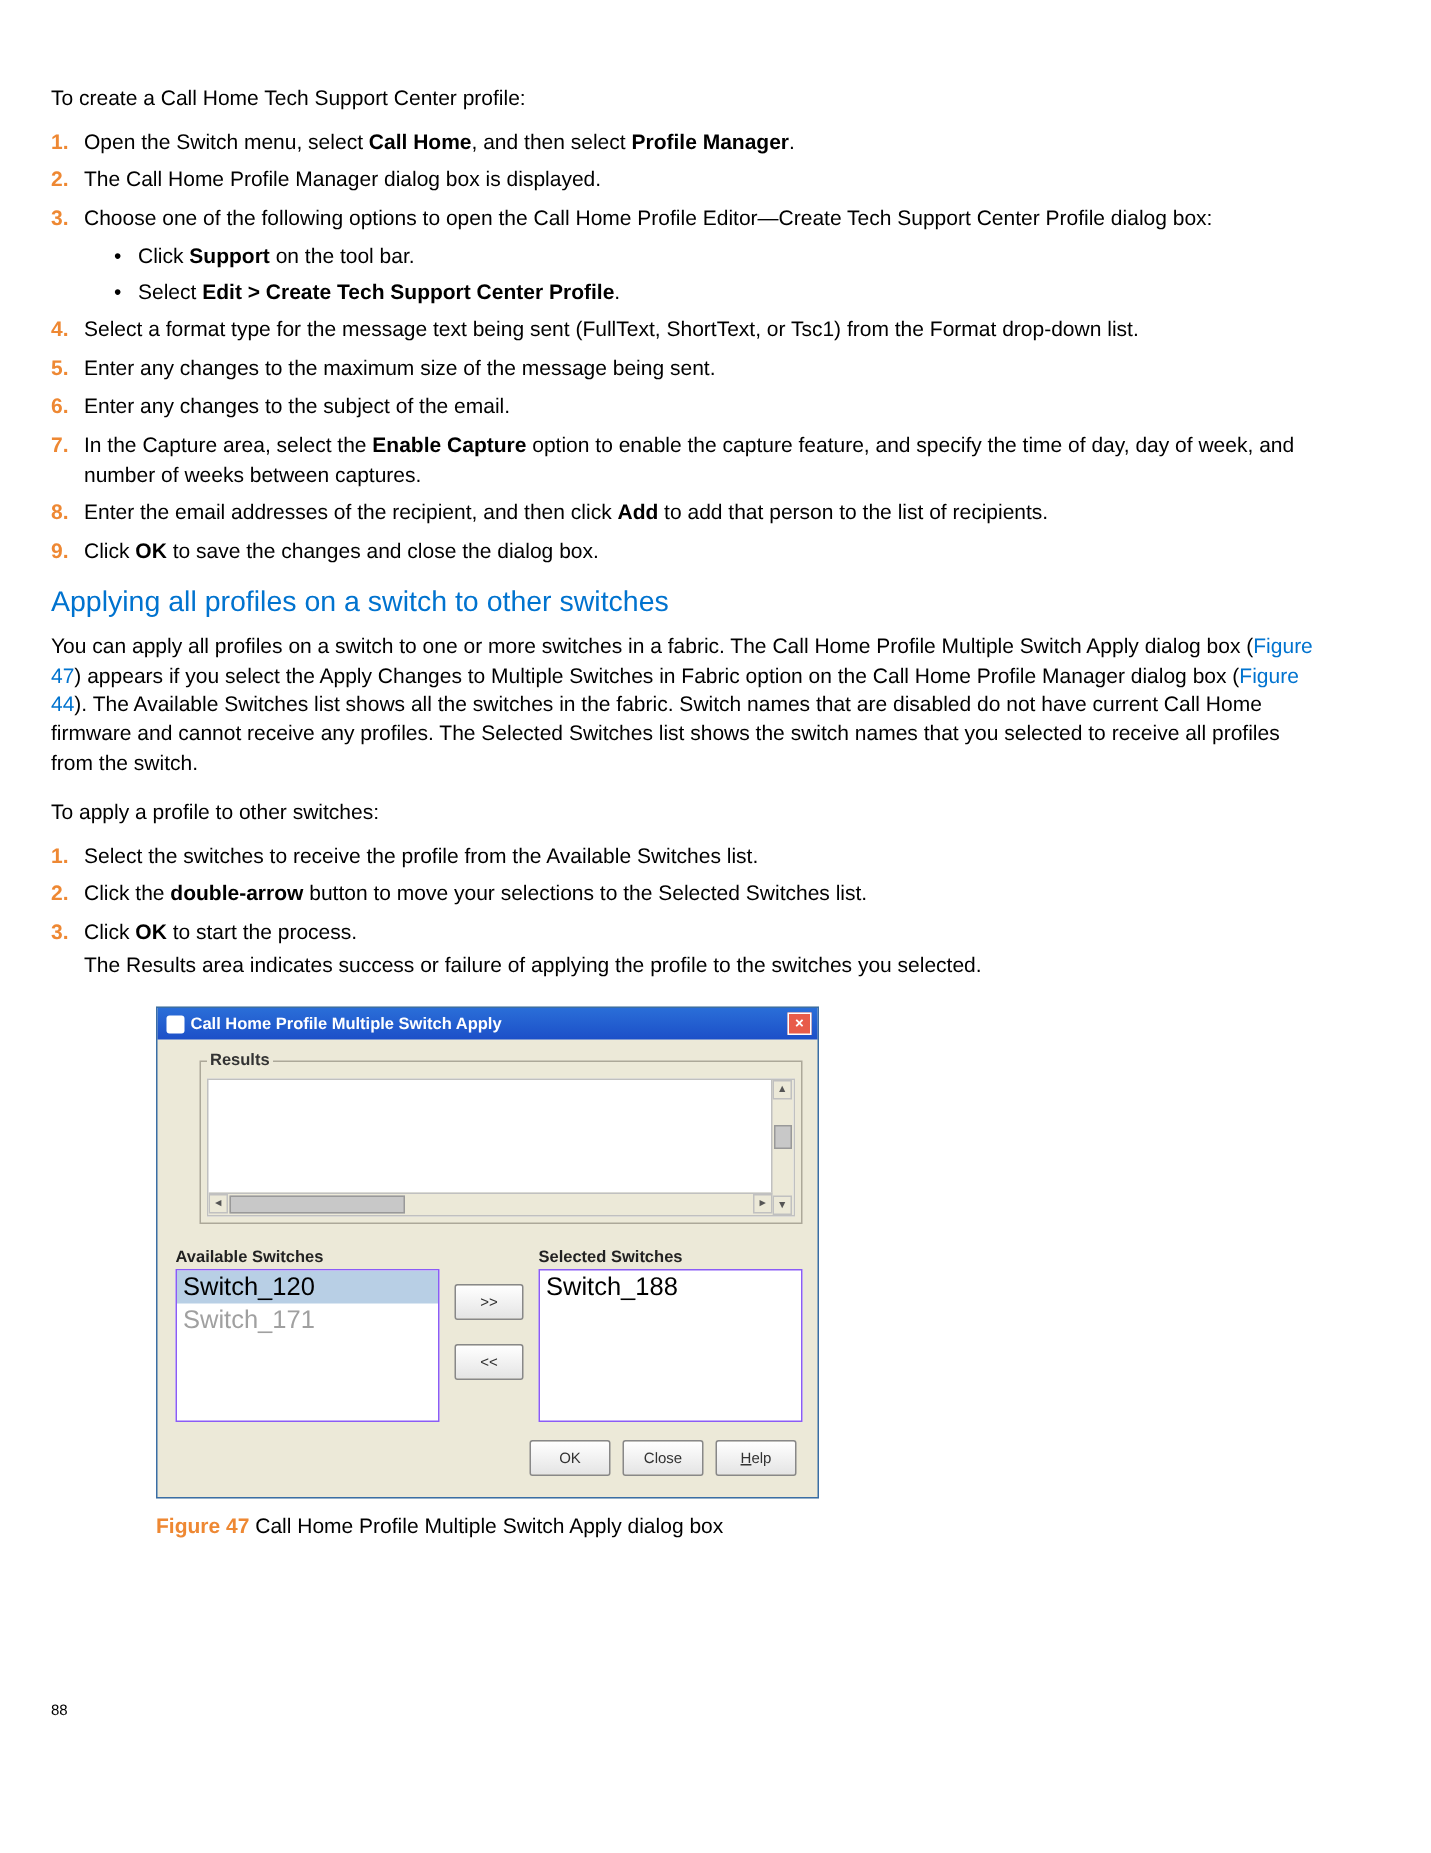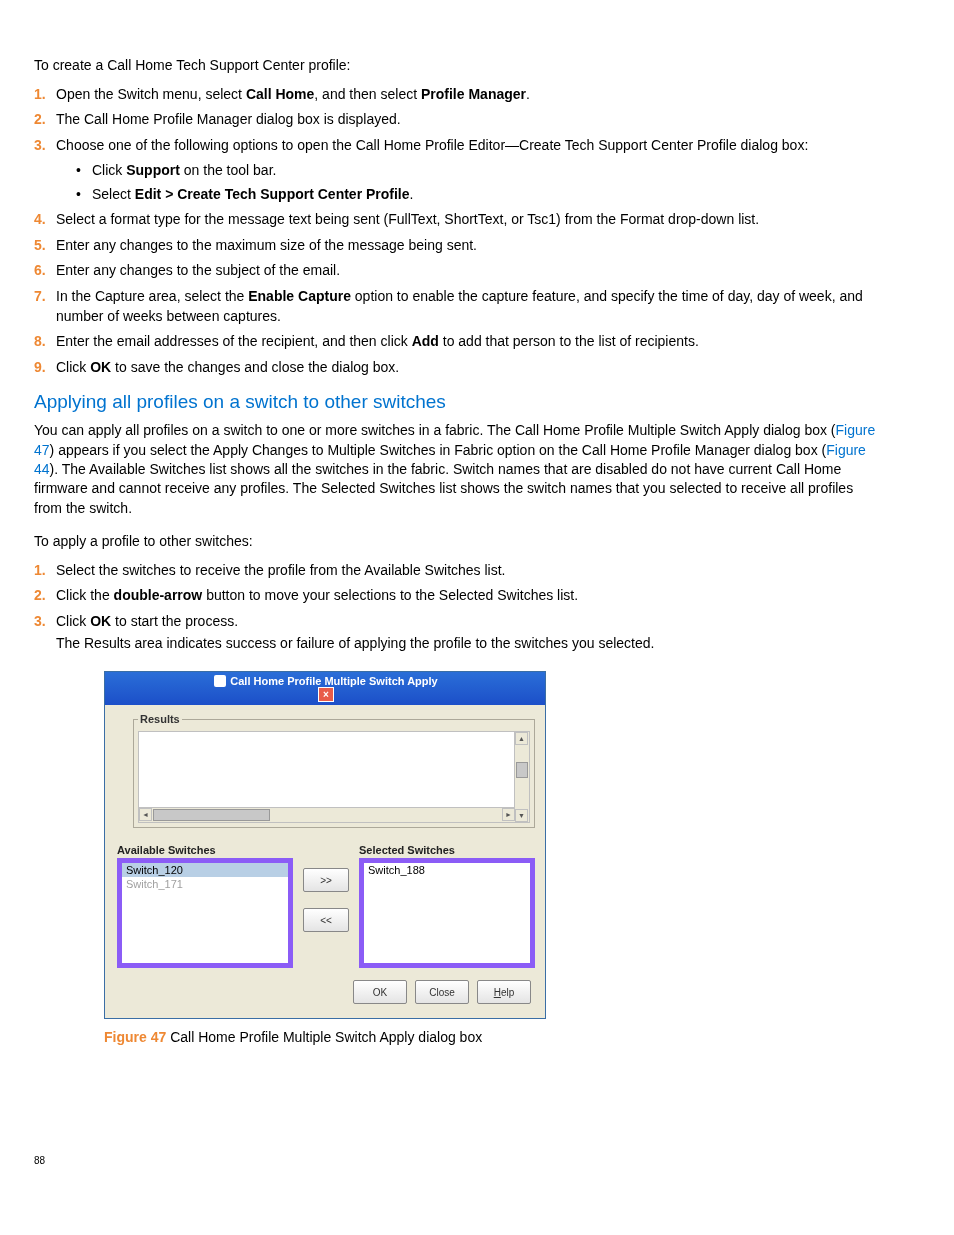--- a/index.html
+++ b/index.html
@@ -80,21 +80,20 @@
   }
   .titlebar {
     background: linear-gradient(#2a6ed8,#1c4fc8);
     color: #fff;
     font-size: 11px;
     font-weight: bold;
     padding: 3px 4px 3px 6px;
     display: flex;
     align-items: center;
     justify-content: space-between;
-    flex-direction: column;
   }
   .titlebar .left { display:flex; align-items:center; gap:4px; }
   .java-icon {
     width: 12px; height: 12px;
     background: #fff; border-radius: 2px;
     display:inline-block;
   }
   .close-btn {
     width: 16px; height: 15px;
     background: #e85c4a;
@@ -150,22 +149,22 @@
   .hscroll .hthumb {
     position:absolute; left:0; width:115px; top:0; bottom:0;
     background:#c8c8c8; border:1px solid #999;
   }
   .lists-row {
     display:flex; align-items:flex-start; gap:10px;
   }
   .list-col { flex:1; }
   .list-label { font-size:11px; font-weight:bold; color:#222; margin:6px 0 2px 0; }
   .listbox {
-    border:5px solid #8b5cf6; background:#fff;
-    height: 100px; font-size:11px; overflow:hidden;
+    border:1px solid #8b5cf6; background:#fff;
+    height: 100px; font-size:17px; overflow:hidden;
   }
   .listbox .item { padding:1px 4px; }
   .listbox .item.sel { background:#b8cfe5; }
   .listbox .item.dis { color:#a0a0a0; }
   .arrow-col {
     display:flex; flex-direction:column; gap:16px;
     padding-top: 30px;
   }
   .wbtn {
     width:44px; height:22px;

